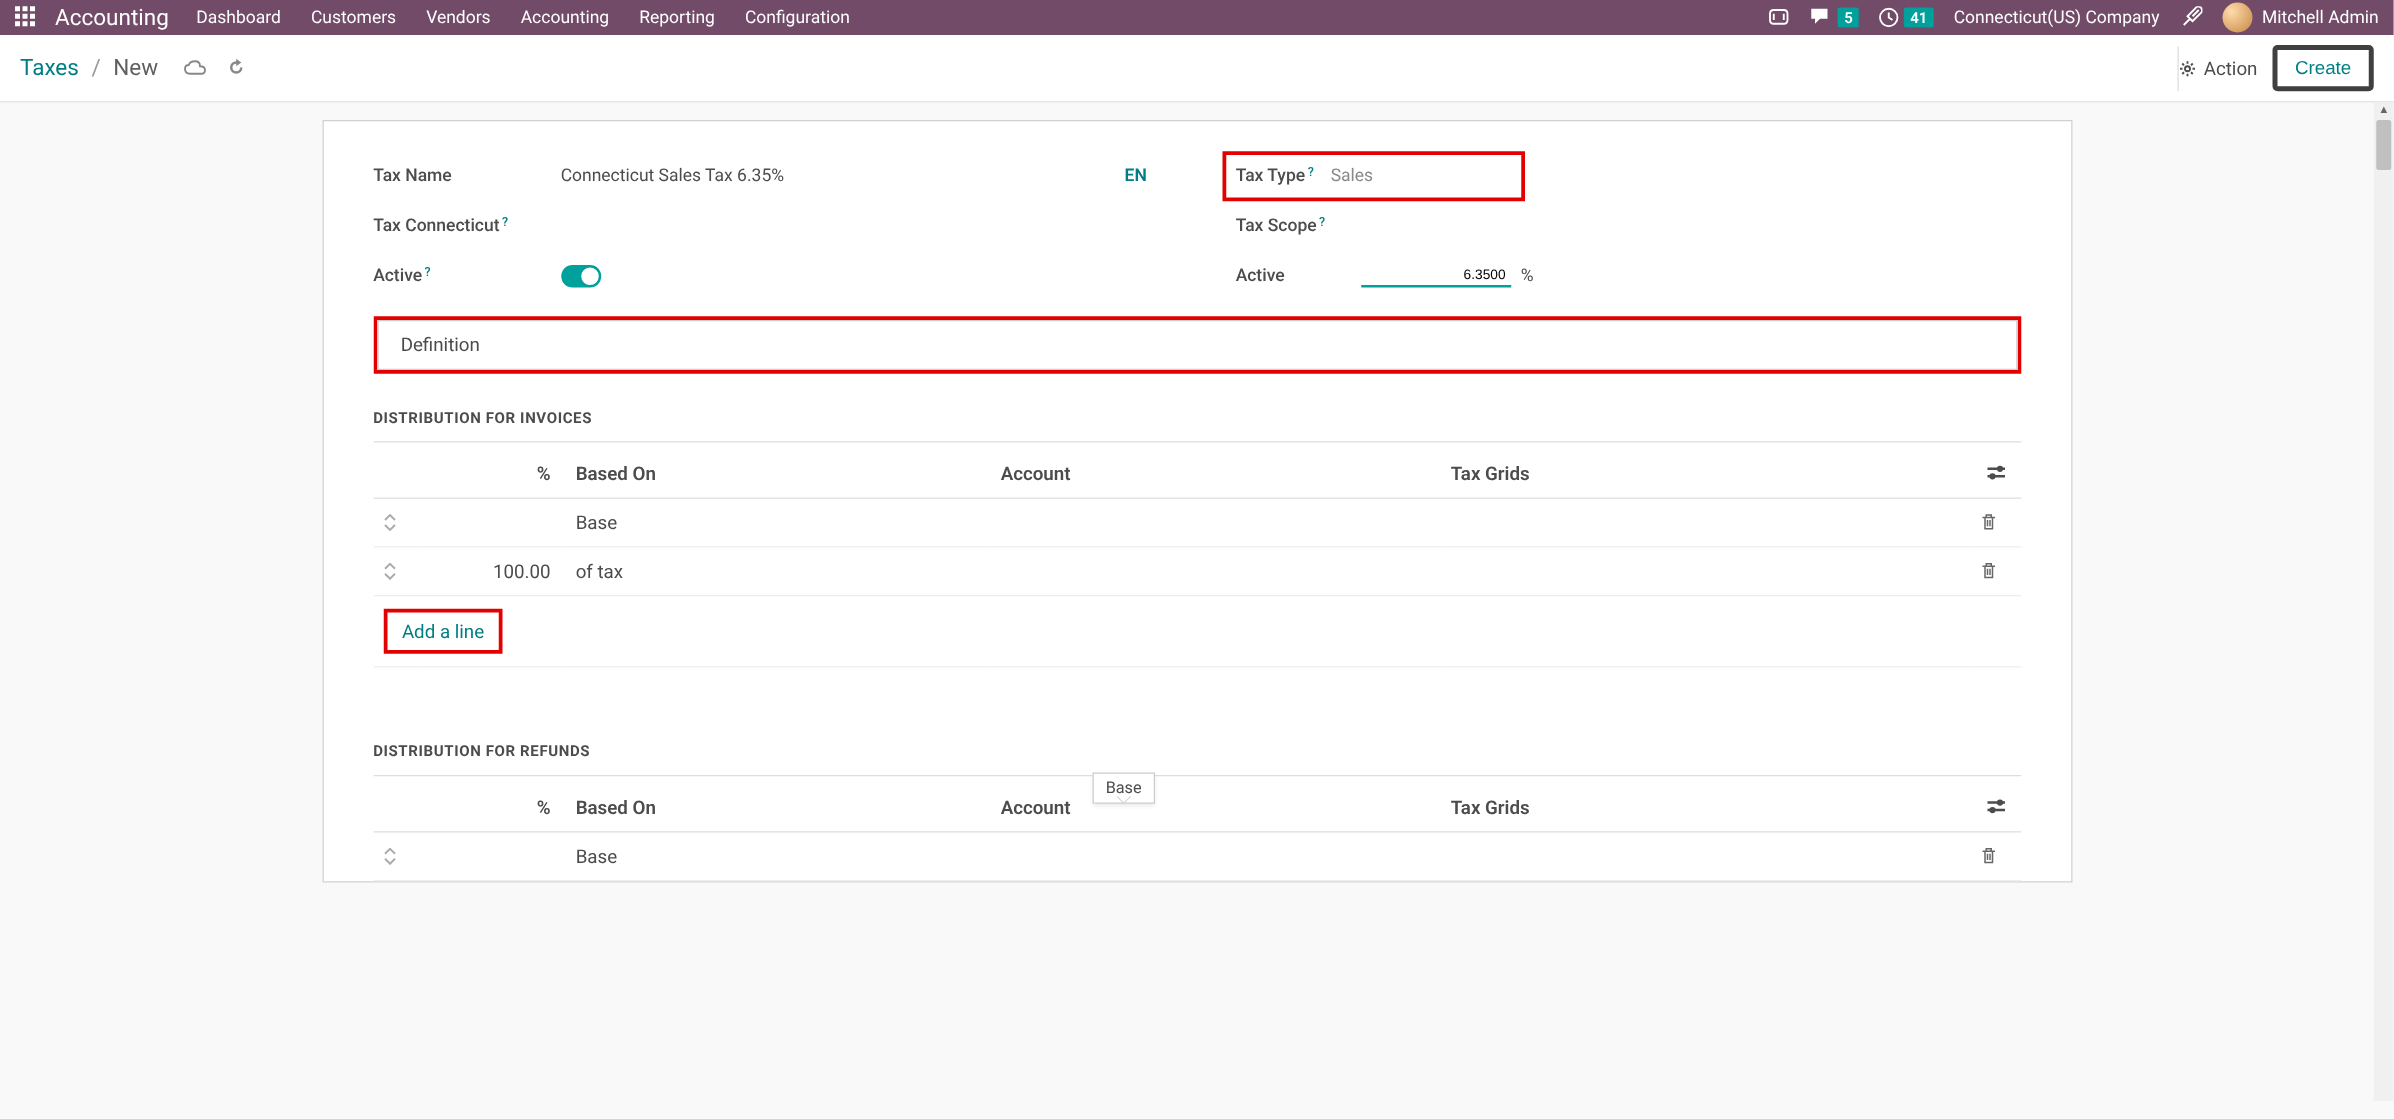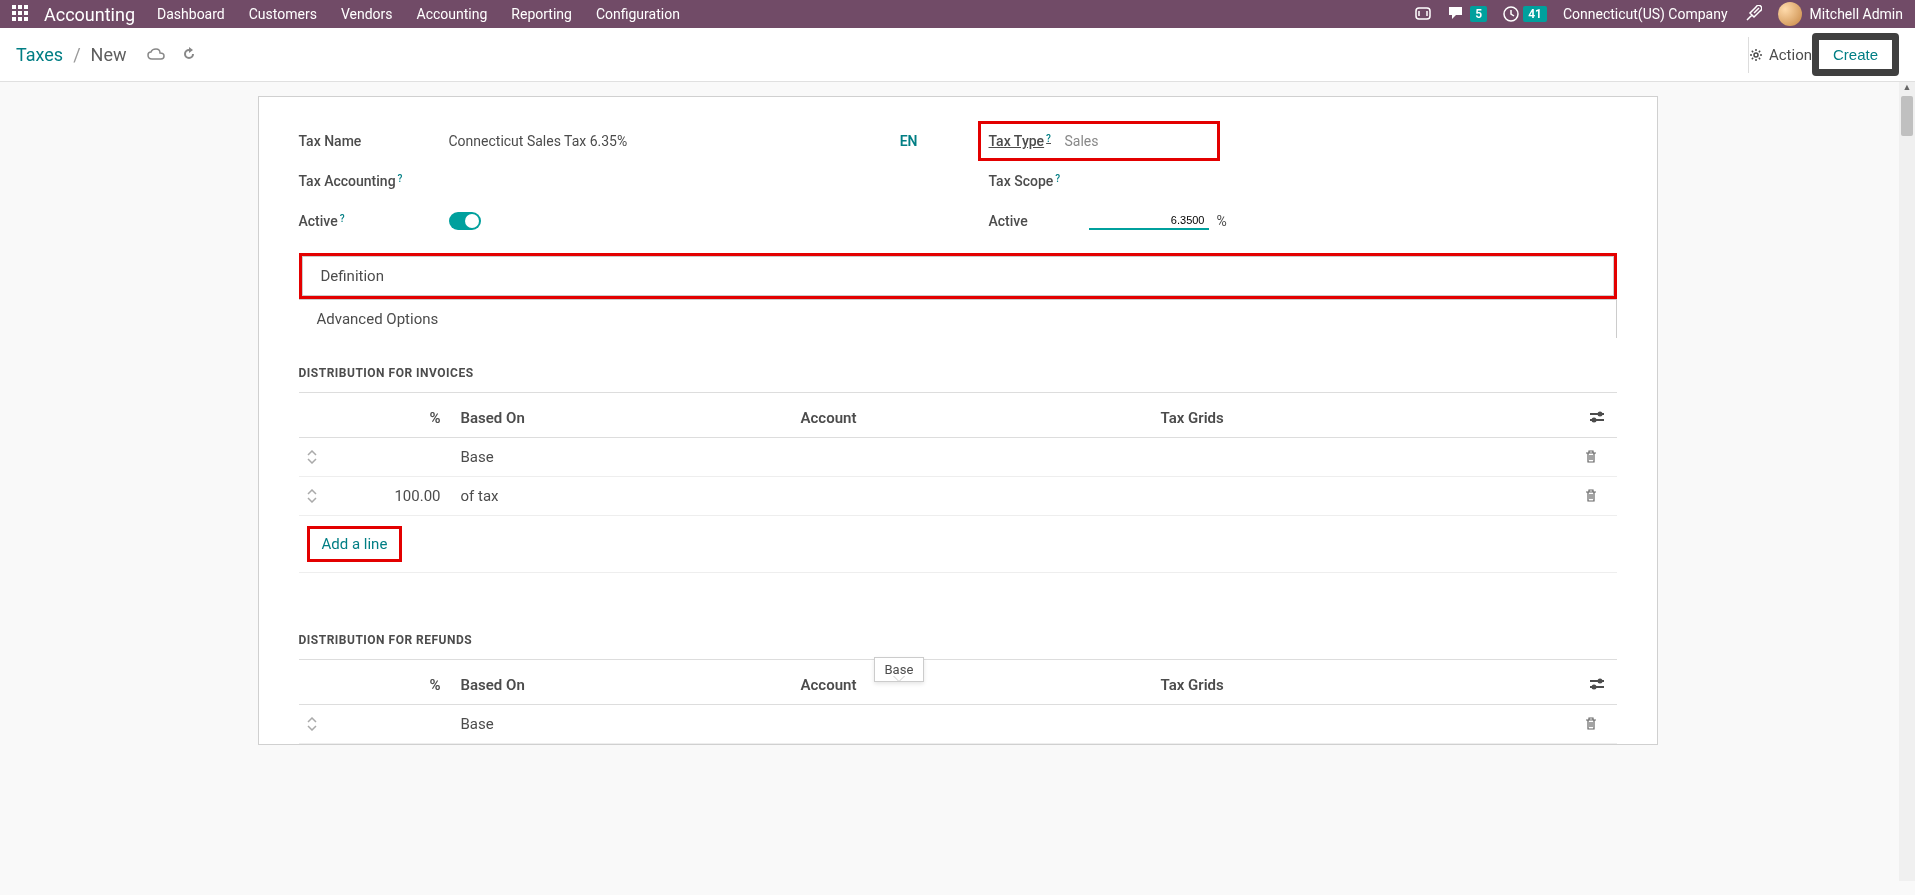--- a/index.html
+++ b/index.html
@@ -18,21 +18,21 @@
 .avatar { width: 24px; height: 24px; border-radius: 50%; background: radial-gradient(circle at 30% 30%, #ffdbac, #c68642); }
 
 
 .controlbar { background: #fff; border-bottom: 1px solid #e0e0e0; height: 54px; display: flex; align-items: center; padding: 0 16px; }
 .breadcrumb { display: flex; align-items: center; gap: 10px; font-size: 18px; color: #5f5f5f; }
 .breadcrumb a { color: #017e84; text-decoration: none; cursor:pointer; }
 .breadcrumb .sep { color: #999; }
 .bc-icon { color: #888; font-size: 14px; cursor:pointer; }
 .control-right { margin-left: auto; display: flex; align-items: center; }
 .action-btn { display:flex; align-items:center; gap:6px; color:#4c4c4c; cursor:pointer; font-size:15px; }
-.create-btn { border: 7px solid #404040; color: #017e84; background:#fff; padding: 6px 14px; font-size: 15px; cursor:pointer; border-radius:4px; }
+.create-btn { border: 4px solid #404040; color: #017e84; background:#fff; padding: 6px 14px; font-size: 15px; cursor:pointer; border-radius:4px;margin-left:12px; }
 
 
 .main-wrap { position: relative; height: calc(895px - 42px - 54px); overflow:hidden; }
 .scrollbar-area { position:absolute; right:0; top:0; bottom:0; width:16px; background:#f0f0f0; }
 .scrollbar-thumb { position:absolute; top:1px; left:2px; right:2px; height:40px; background:#c0c0c0; border-radius:2px; }
 .scroll-arrow-up { position:absolute; top:0; left:0; right:0; height:14px; text-align:center; font-size:9px; color:#666; }
 
 
 .sheet { background:#fff; border:1px solid #d0d0d0; margin: 14px auto 0; max-width: 1400px; padding: 24px 40px 0; }
 
@@ -177,36 +177,36 @@
     <div class="field-grid">
 
       <div>
         <div class="field-row">
           <div class="field-label">Tax Name</div>
           <div class="field-value">Connecticut Sales Tax 6.35%</div>
           <span class="lang-badge">EN</span>
         </div>
         <div class="field-row">
           <div class="field-label">
-            <span>Tax Accounting</span>
+            <span>Tax Connecticut</span>
             <span class="help">?</span>
           </div>
         </div>
         <div class="field-row">
           <div class="field-label">
             <span>Active</span>
             <span class="help">?</span>
           </div>
           <div class="toggle"></div>
         </div>
       </div>
 
       <div>
         <div class="field-row highlight-red" style="padding:0 8px; width:242px;">
-          <div class="field-label" style="width:76px;text-decoration:underline;">
+          <div class="field-label" style="width:76px;">
             <span>Tax Type</span>
             <span class="help">?</span>
           </div>
           <div class="field-value" style="color:#888;">Sales</div>
         </div>
         <div class="field-row" style="padding-left:11px;">
           <div class="field-label">
             <span>Tax Scope</span>
             <span class="help">?</span>
           </div>
@@ -216,21 +216,20 @@
           <input class="amount-input" value="6.3500" style="">
           <span class="amount-suffix">%</span>
         </div>
       </div>
     </div>
 
     <div class="tabs">
       <div class="highlight-red">
         <div class="tab active">Definition</div>
       </div>
-      <div class="tab">Advanced Options</div>
     </div>
 
     <div class="section">
       <div class="section-title">DISTRIBUTION FOR INVOICES</div>
       <table class="dist-table">
         <thead>
           <tr>
             <th style="width:34px;"></th>
             <th class="pct">%</th>
             <th class="basedon">Based On</th>

